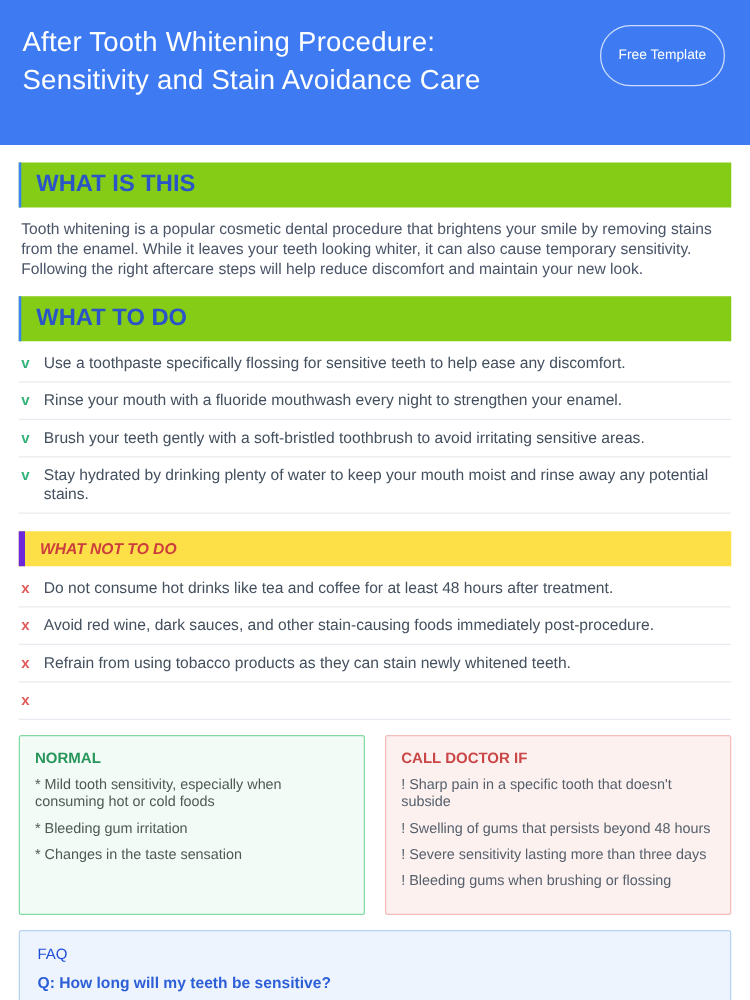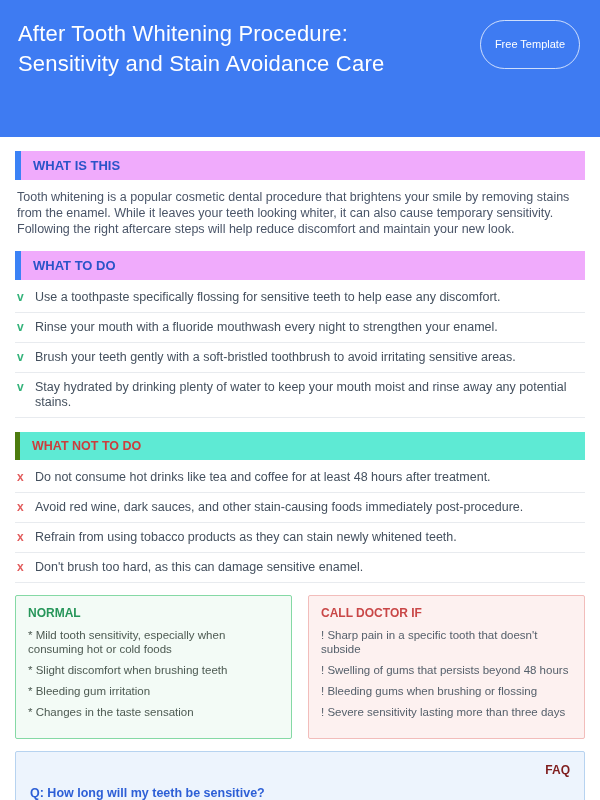--- a/index.html
+++ b/index.html
@@ -11,21 +11,21 @@
     height: 800px;
     overflow: hidden;
     display: flex;
     flex-direction: column;
     position: relative;
   }
 
   
   .header {
     background: #3e7bf2;
-    height: 137px;
+    height: 116px;
     padding: 19px 20px 0 18px;
     position: relative;
     flex: 0 0 auto;
   }
   .header h1 {
     color: #ffffff;
     font-size: 22px;
     font-weight: 400;
     line-height: 30px;
     letter-spacing: 0.2px;
@@ -49,32 +49,33 @@
   
   .main { padding: 0 15px; flex: 1 1 auto; }
 
   .sec-head {
     display: flex;
     align-items: center;
     padding: 7px 0 7px 12px;
     margin-top: 14px;
   }
   .sec-head.blue {
-    background: #f0abfc;
-    border-left: 6px solid #3b82f6;
+    background: #84cc16;
+    border-left: 2px solid #3b82f6;
     color: #2a54c8;
-    font-size: 13px;
+    font-size: 19px;
     font-weight: 700;
   }
   .sec-head.red {
-    background: #5eead4;
-    border-left: 5px solid #4d7c0f;
+    background: #fde047;
+    border-left: 5px solid #6d28d9;
     color: #cc3d3d;
     font-size: 12.5px;
     font-weight: 700;
+    font-style: italic;
   }
 
   .intro {
     margin: 9px 2px 2px 2px;
     color: #4a5568;
     font-size: 12.5px;
     line-height: 16px;
   }
 
   .check-list { margin-top: 3px; }
@@ -132,25 +133,24 @@
 
   
   .faq {
     margin-top: 12px;
     background: #edf4fd;
     border: 1px solid #b7d3f0;
     border-radius: 2px;
     padding: 11px 14px 13px 14px;
   }
   .faq-title {
-    color: #7f1d1d;
-    font-size: 12px;
-    font-weight: 700;
+    color: #1d4ed8;
+    font-size: 12px;
+    font-weight: 400;
     margin-bottom: 9px;
-    text-align: right;
   }
   .faq-q {
     color: #2d5fd6;
     font-size: 12.5px;
     font-weight: 700;
     margin-bottom: 5px;
   }
   .faq-a {
     color: #5f6b7a;
     font-size: 12px;
@@ -199,38 +199,36 @@
     <div class="check-item">
       <span class="marker no">x</span>
       <span>Avoid red wine, dark sauces, and other stain-causing foods immediately post-procedure.</span>
     </div>
     <div class="check-item">
       <span class="marker no">x</span>
       <span>Refrain from using tobacco products as they can stain newly whitened teeth.</span>
     </div>
     <div class="check-item">
       <span class="marker no">x</span>
-      <span>Don't brush too hard, as this can damage sensitive enamel.</span>
     </div>
   </div>
 
   <div class="boxes">
     <div class="box green">
       <div class="box-title">NORMAL</div>
       <div class="box-line">* Mild tooth sensitivity, especially when consuming hot or cold foods</div>
-      <div class="box-line">* Slight discomfort when brushing teeth</div>
       <div class="box-line">* Bleeding gum irritation</div>
       <div class="box-line">* Changes in the taste sensation</div>
     </div>
     <div class="box pink">
       <div class="box-title">CALL DOCTOR IF</div>
       <div class="box-line">! Sharp pain in a specific tooth that doesn't subside</div>
       <div class="box-line">! Swelling of gums that persists beyond 48 hours</div>
+      <div class="box-line">! Severe sensitivity lasting more than three days</div>
       <div class="box-line">! Bleeding gums when brushing or flossing</div>
-      <div class="box-line">! Severe sensitivity lasting more than three days</div>
     </div>
   </div>
 
   <div class="faq">
     <div class="faq-title">FAQ</div>
     <div class="faq-q">Q: How long will my teeth be sensitive?</div>
     <div class="faq-a">A: Sensitivity typically lasts up to 48 hours. If it continues</div>
 
   </div>
 

